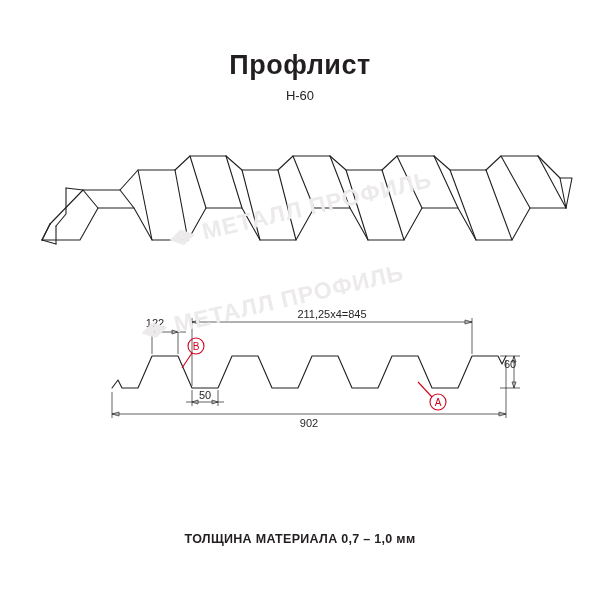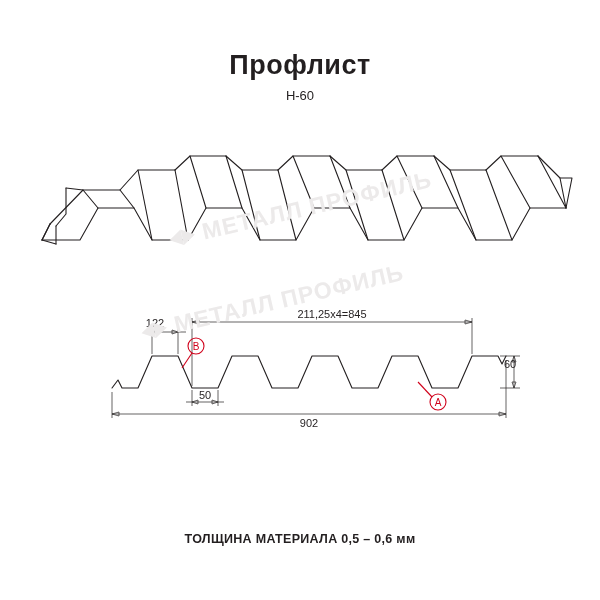--- a/index.html
+++ b/index.html
@@ -220,14 +220,14 @@
 
       <circle class="callout" cx="338" cy="92" r="8"></circle>
       <text class="callout-txt" x="338" y="96" text-anchor="middle">A</text>
       <path class="callout" d="M332 87 L318 72"></path>
     </svg>
   </div>
 
   <div class="wm wm1"><span class="lg"></span><span>МЕТАЛЛ ПРОФИЛЬ</span></div>
   <div class="wm wm2"><span class="lg"></span><span>МЕТАЛЛ ПРОФИЛЬ</span></div>
 
-  <div class="footer">ТОЛЩИНА МАТЕРИАЛА 0,5 – 0,6 мм</div>
+  <div class="footer">ТОЛЩИНА МАТЕРИАЛА 0,7 – 1,0 мм</div>
 </div>
 
 </body></html>

